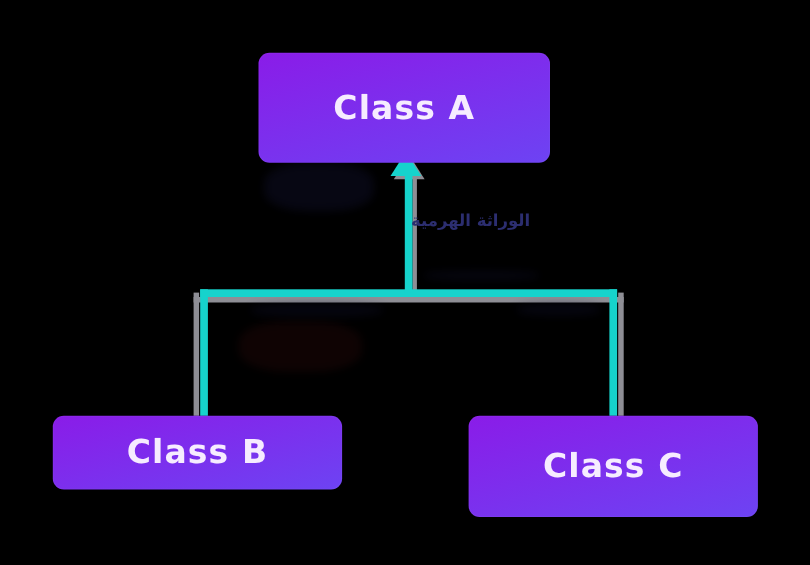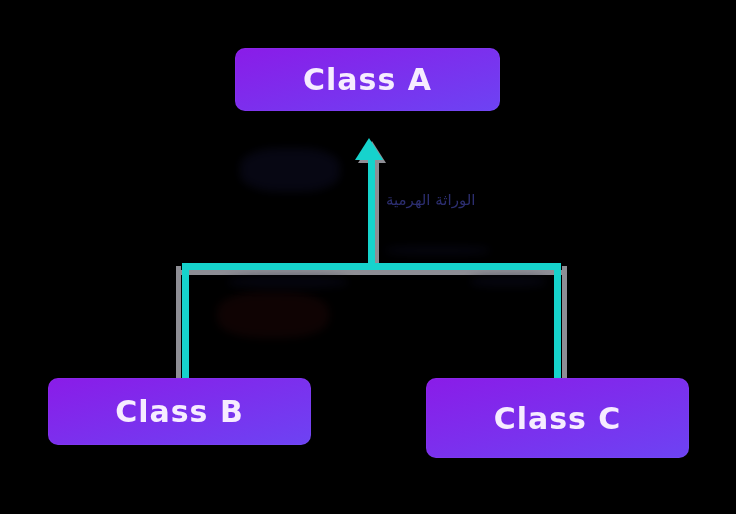--- a/index.html
+++ b/index.html
@@ -10,23 +10,23 @@
   }
   .class-box{
     position:absolute;display:flex;align-items:center;justify-content:center;
     background:linear-gradient(165deg,var(--box-gradient-start,#8a1ce8) 0%,var(--box-gradient-end,#6d43f3) 100%);
     border-radius:10px;z-index:3;
     box-shadow:0 0 0 1px rgba(255,255,255,0.03) inset;
   }
   .class-box .box-label{
     color:var(--box-text,#f6ecff);font-weight:700;font-size:30px;letter-spacing:1px;
   }
-  .box-a{left:235px;top:48px;width:265px;height:63px;}
+  .box-a{left:235px;top:48px;width:265px;height:100px;}
   .box-b{left:48px;top:378px;width:263px;height:67px;}
-  .box-c{left:426px;top:378px;width:263px;height:80px;}
+  .box-c{left:426px;top:378px;width:263px;height:92px;}
 
   .conn{position:absolute;background:var(--connector,#16d3cc);z-index:2;}
   .conn-shadow{position:absolute;background:var(--connector-shadow,#8e8e95);z-index:1;}
 
   
   .h-bar{left:182px;top:263px;width:379px;height:7px;}
   .v-left{left:182px;top:263px;width:7px;height:115px;}
   .v-right{left:554px;top:263px;width:7px;height:115px;}
   .v-stem{left:368px;top:156px;width:7px;height:110px;}
 
@@ -43,21 +43,21 @@
   }
   .arrowhead-shadow{
     position:absolute;left:358px;top:141px;width:0;height:0;z-index:1;
     border-left:14px solid transparent;border-right:14px solid transparent;
     border-bottom:22px solid var(--connector-shadow,#8e8e95);
   }
 
   .arrow-label{
     position:absolute;left:386px;top:191px;width:96px;z-index:2;
     direction:rtl;text-align:left;white-space:nowrap;
-    color:var(--label-color,#2c2e70);font-size:15px;font-weight:400;
+    color:var(--label-color,#2c2e70);font-size:15px;font-weight:700;
   }
 
   
   .faint{position:absolute;filter:blur(4px);border-radius:40%;z-index:1;}
   .faint-1{left:240px;top:148px;width:100px;height:44px;background:#10102a;opacity:.45;}
   .faint-2{left:217px;top:292px;width:112px;height:46px;background:#1c0707;opacity:.55;}
   .faint-3{left:228px;top:276px;width:120px;height:12px;background:#0e0e26;opacity:.4;}
   .faint-4{left:470px;top:276px;width:76px;height:11px;background:#0e0e26;opacity:.4;}
   .faint-5{left:385px;top:246px;width:105px;height:9px;background:#0e0e26;opacity:.4;}
 </style>

